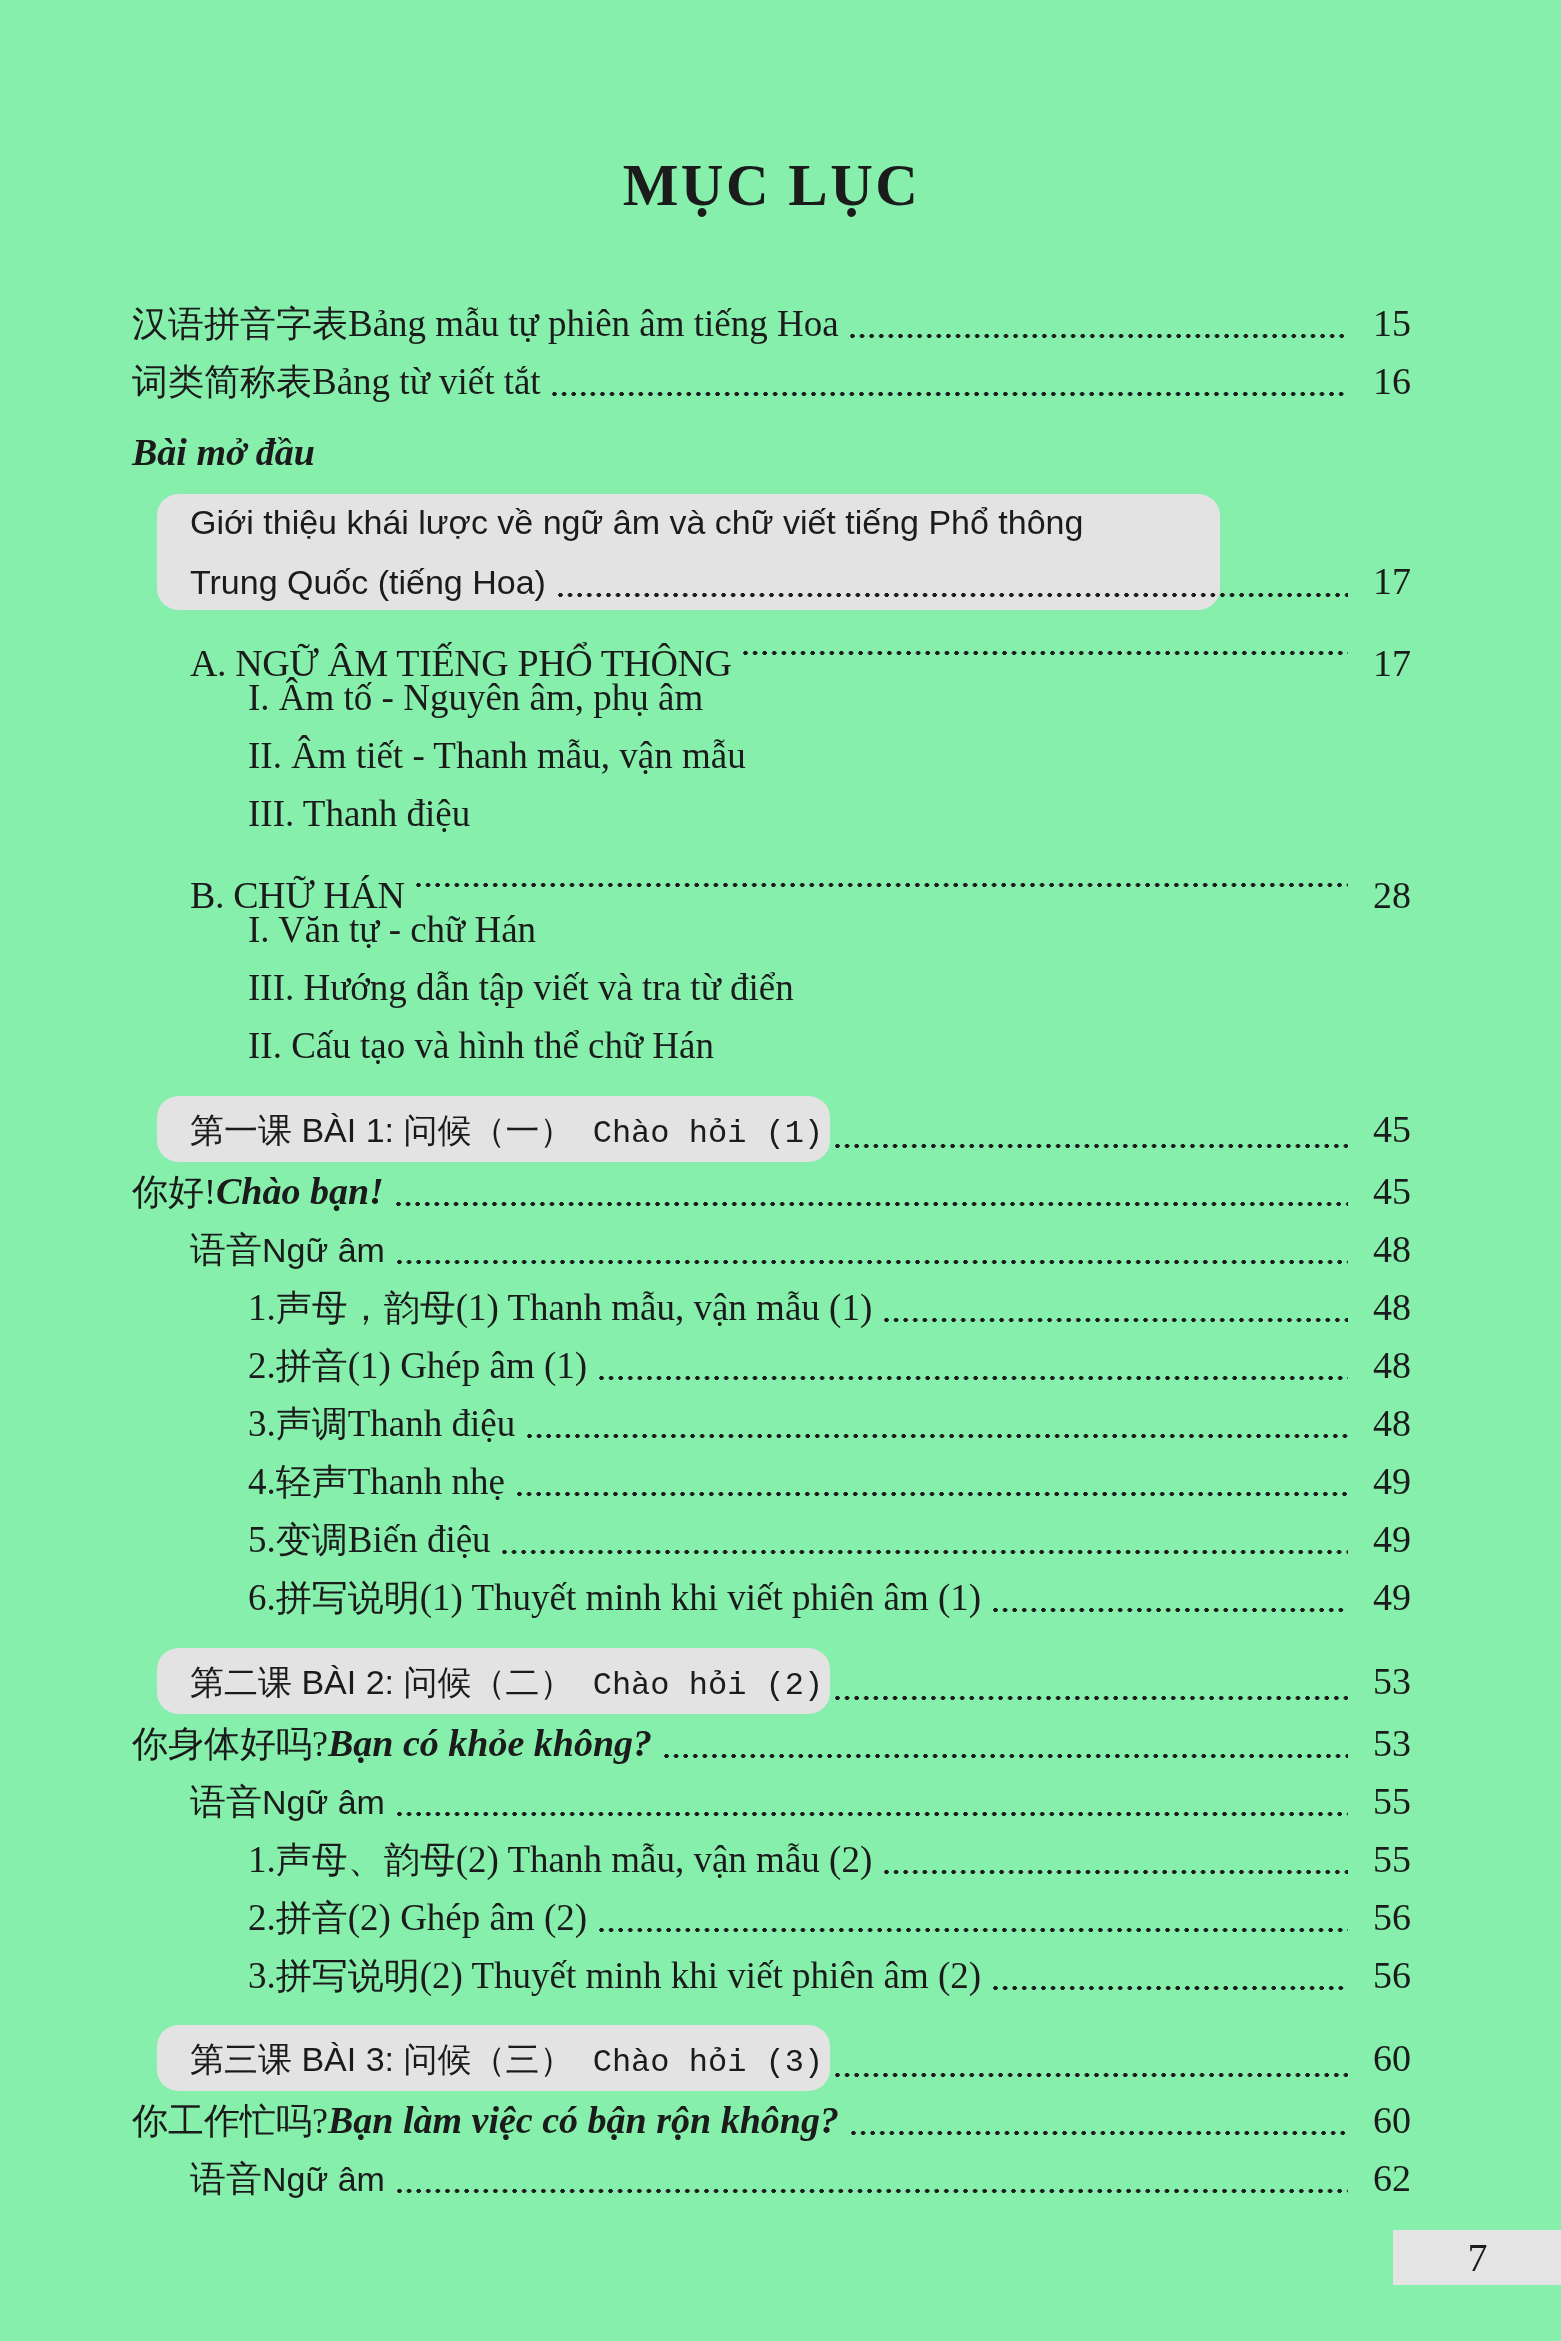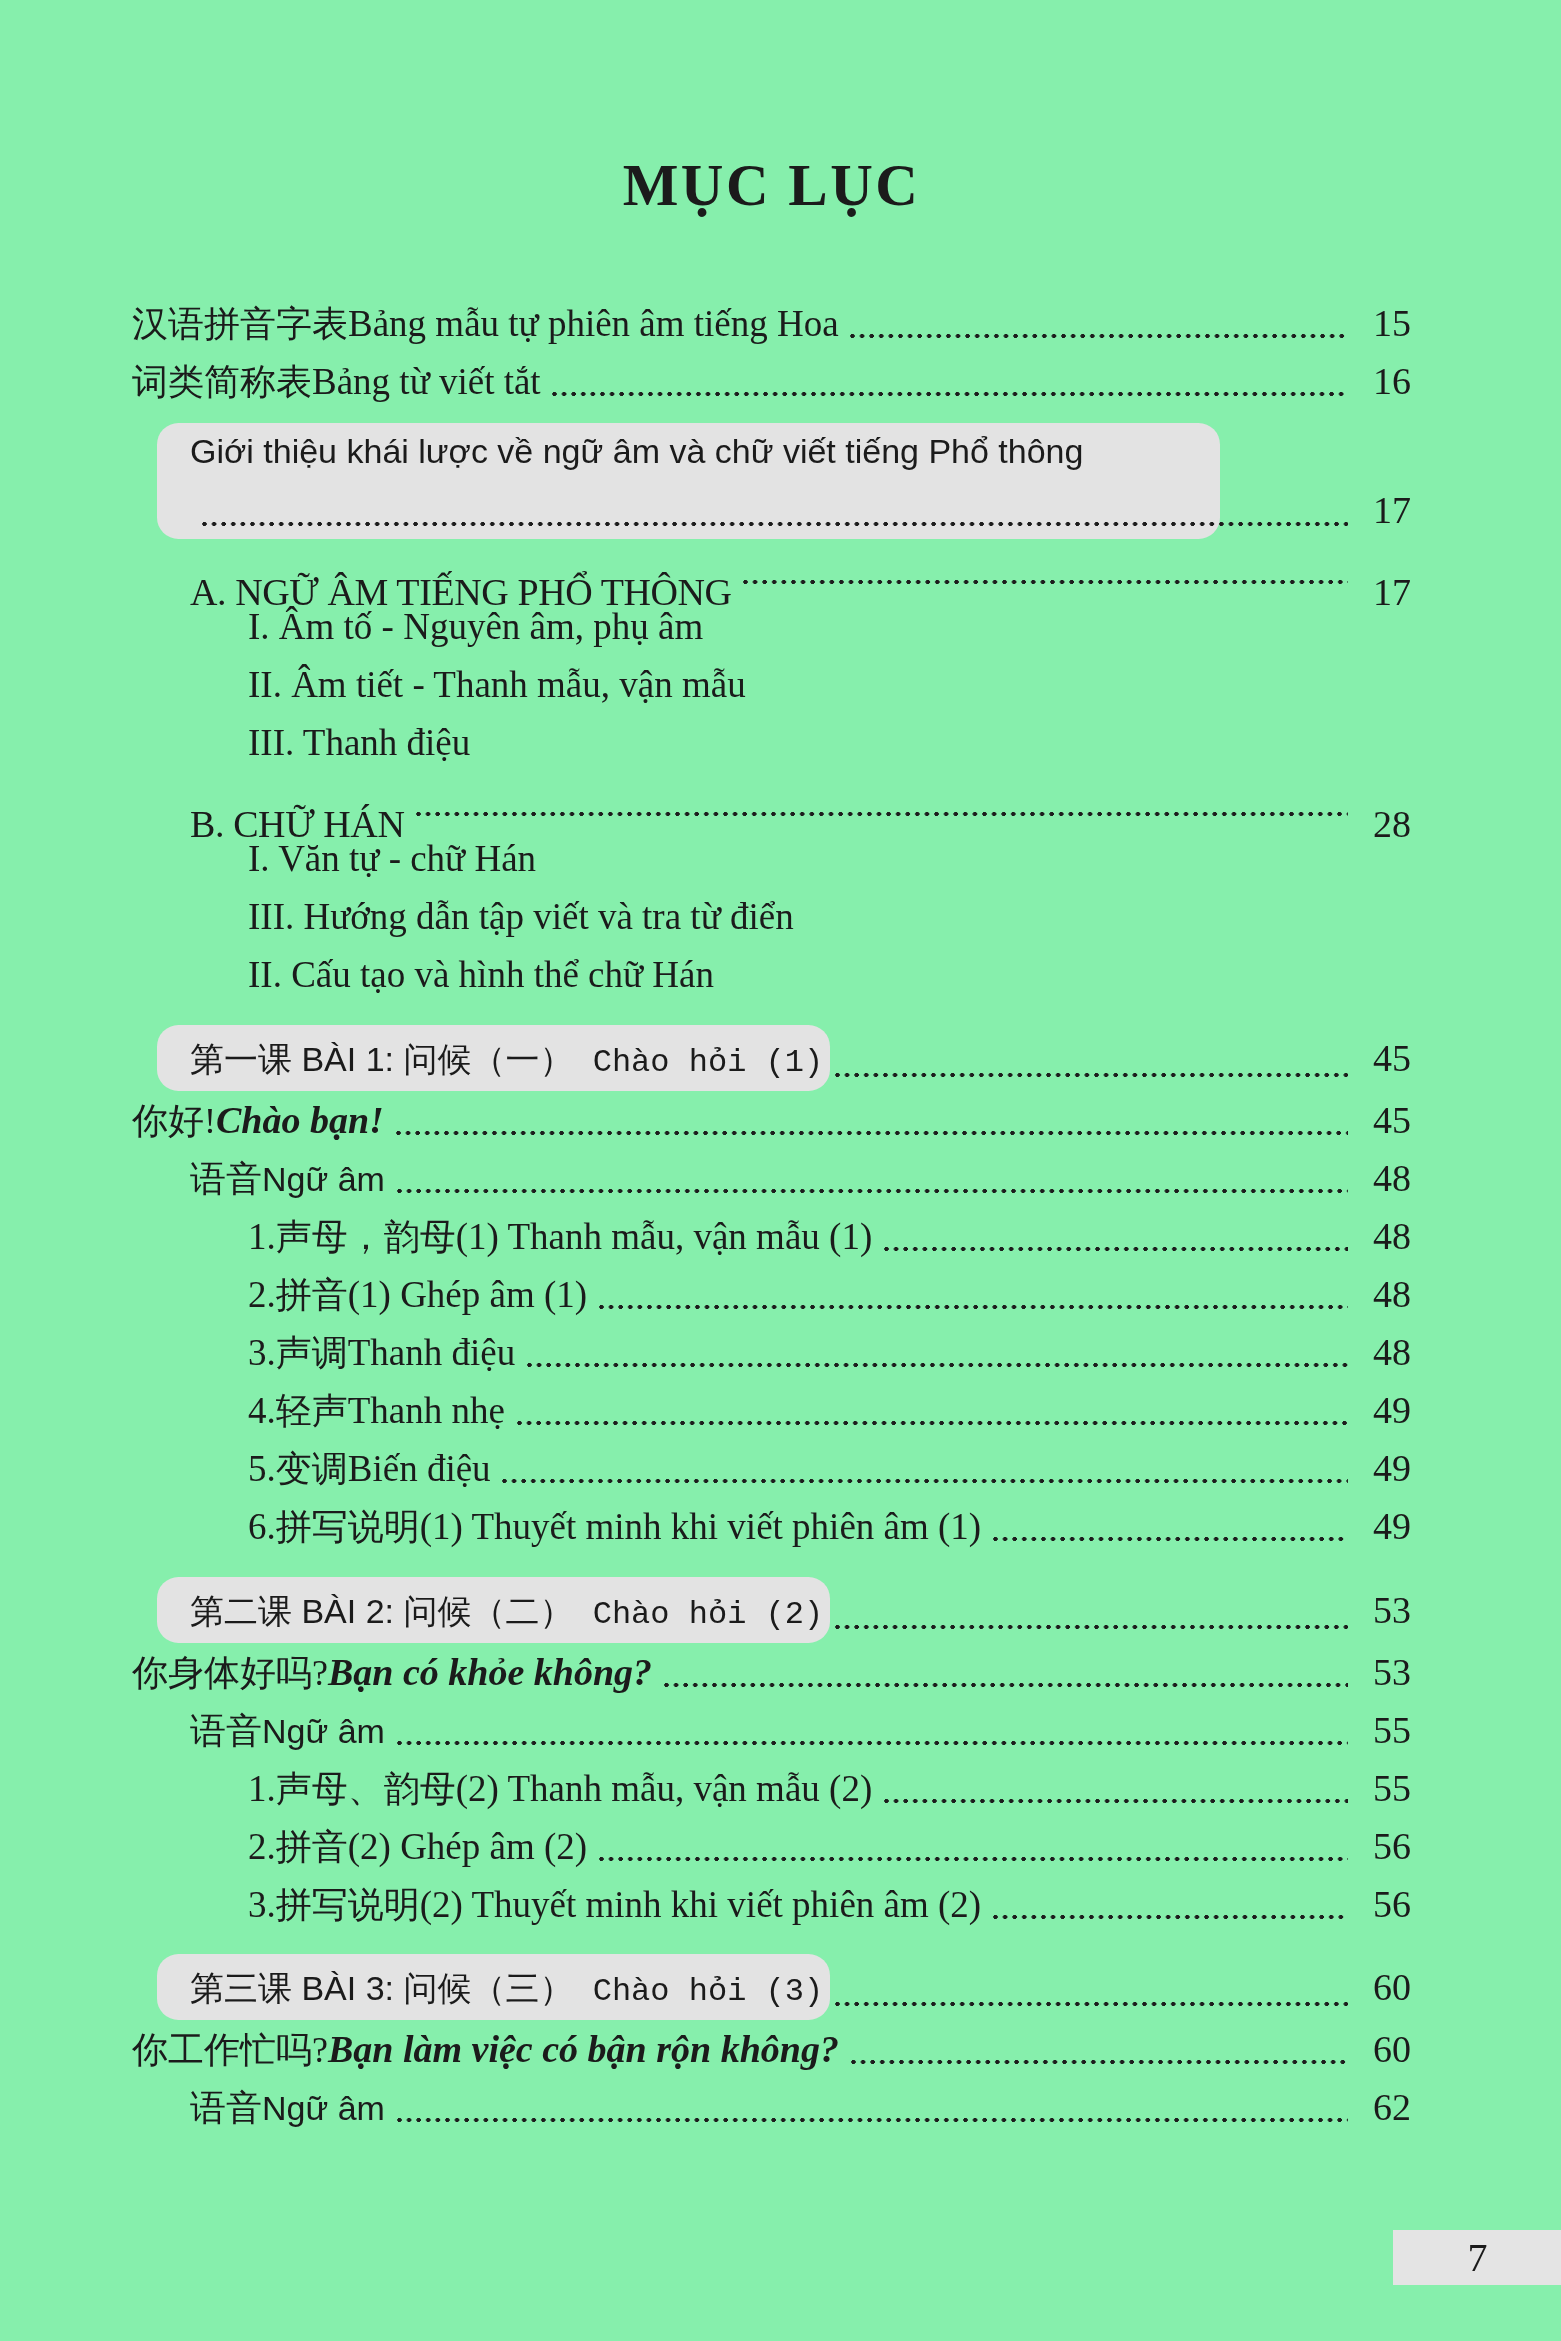--- a/index.html
+++ b/index.html
@@ -109,26 +109,30 @@
           <span class="serif"> Bảng mẫu tự phiên âm tiếng Hoa </span>
           <span class="dots"></span>
           <span class="pagenum">15</span>
         </div>
         <div class="row">
           <span class="zh">词类简称表</span>
           <span class="serif"> Bảng từ viết tắt </span>
           <span class="dots"></span>
           <span class="pagenum">16</span>
         </div>
+        <div class="row gap-before">
+          <span class="bi">Bài mở đầu</span>
+        </div>
         <div class="introbox">
           <span class="intro-bg"></span>
           <div class="introline">
             <span class="sansb">Giới thiệu khái lược về ngữ âm và chữ viết tiếng Phổ thông</span>
           </div>
           <div class="introline">
+            <span class="sansb">Trung Quốc (tiếng Hoa)</span>
             <span class="dots"></span>
             <span class="pagenum">17</span>
           </div>
         </div>
         <div class="row i1">
           <span class="caps">A. NGỮ ÂM TIẾNG PHỔ THÔNG </span>
           <span class="dots"></span>
           <span class="pagenum">17</span>
         </div>
         <div class="row i2">

